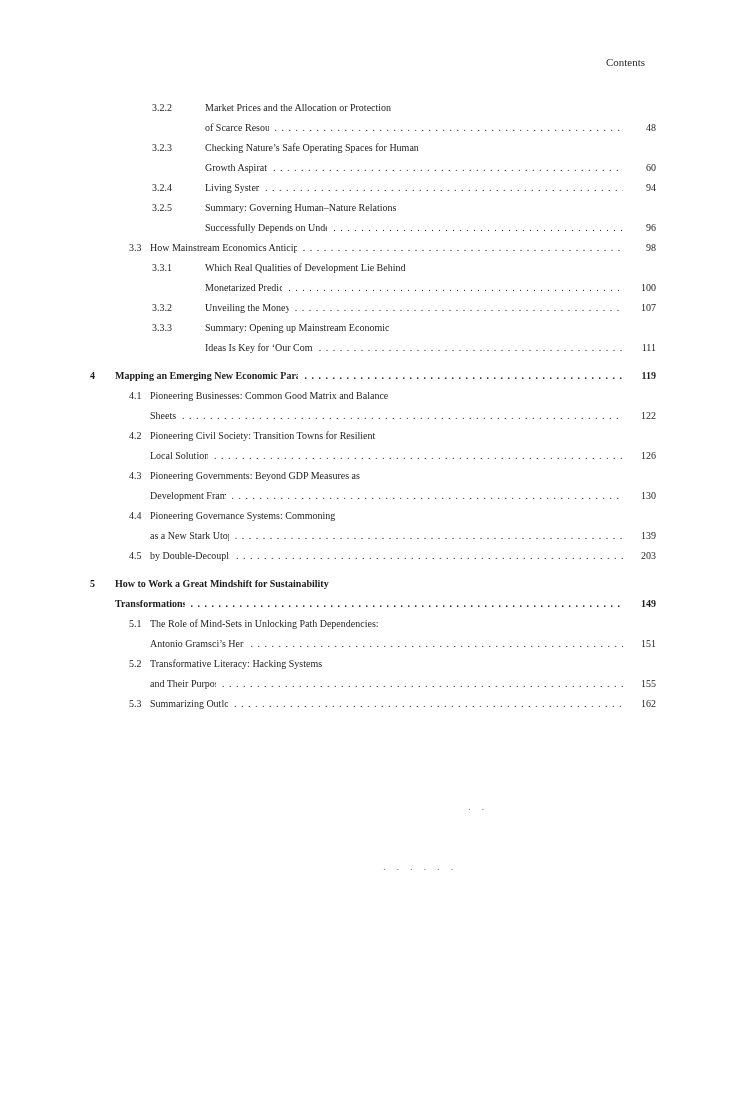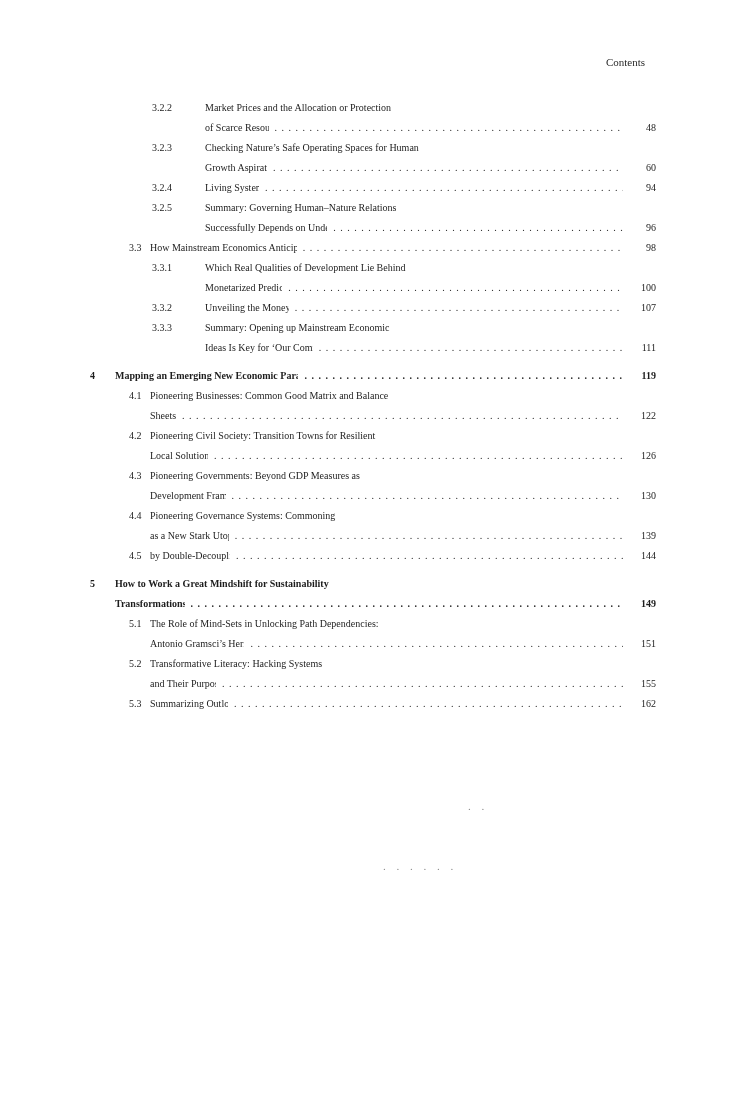--- a/index.html
+++ b/index.html
@@ -172,21 +172,21 @@
           <span class="txt">as a New Stark Utopia</span>
           <span class="leader"></span>
           <span class="pg">139</span>
         </div>
       </div>
       <div class="entry sec">
         <span class="num">4.5</span>
         <div class="line last">
           <span class="txt">by Double-Decoupling</span>
           <span class="leader"></span>
-          <span class="pg">144</span>
+          <span class="pg">203</span>
         </div>
       </div>
       <div class="entry chap">
         <span class="num">5</span>
         <div class="line"><span class="txt">How to Work a Great Mindshift for Sustainability</span></div>
         <div class="line last">
           <span class="txt">Transformations</span>
           <span class="leader"></span>
           <span class="pg">149</span>
         </div>

